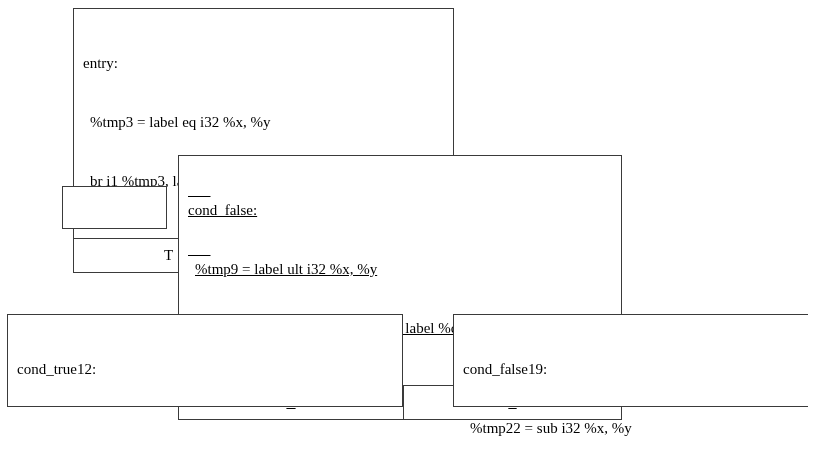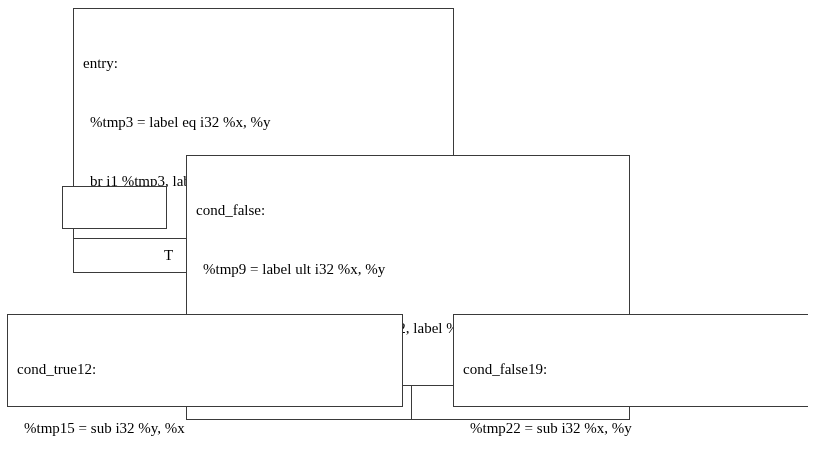--- a/index.html
+++ b/index.html
@@ -52,21 +52,21 @@
     font-size: 15px;
     box-sizing: border-box;
   }
   .port + .port {
     border-left: 1px solid #3a3a3a;
   }
   
   #node-entry      { left: 73px;  top: 8px;   width: 381px; }
   #node-entry .ports .port:first-child { flex: 0 0 189px; }
   #node-return     { left: 62px;  top: 186px; width: 105px; height: 43px; }
-  #node-cond-false { left: 186px; top: 155px; width: 444px; }
+  #node-cond-false { left: 178px; top: 155px; width: 444px; text-decoration: underline; }
   #node-cond-false .ports .port:first-child { flex: 0 0 224px; }
   #node-cond-true12  { left: 7px;   top: 314px; width: 396px; height: 93px; }
   #node-cond-false19 { left: 429px; top: 314px; width: 390px; height: 93px; margin-left: 24px; }
 
   
   #edges {
     position: absolute;
     left: 0;
     top: 0;
     width: 828px;
@@ -139,21 +139,20 @@
     </div>
     <div class="ports">
       <div class="port">T</div>
       <div class="port">F</div>
     </div>
   </div>
 
   <div class="node" id="node-cond-true12">
     <div class="node-body">
       <span class="code-line">cond_true12:</span>
-      <span class="code-line indent">%tmp15 = sub i32 %y, %x</span>
       
       
     </div>
   </div>
 
   <div class="node" id="node-cond-false19">
     <div class="node-body">
       <span class="code-line">cond_false19:</span>
       <span class="code-line indent">%tmp22 = sub i32 %x, %y</span>
       

